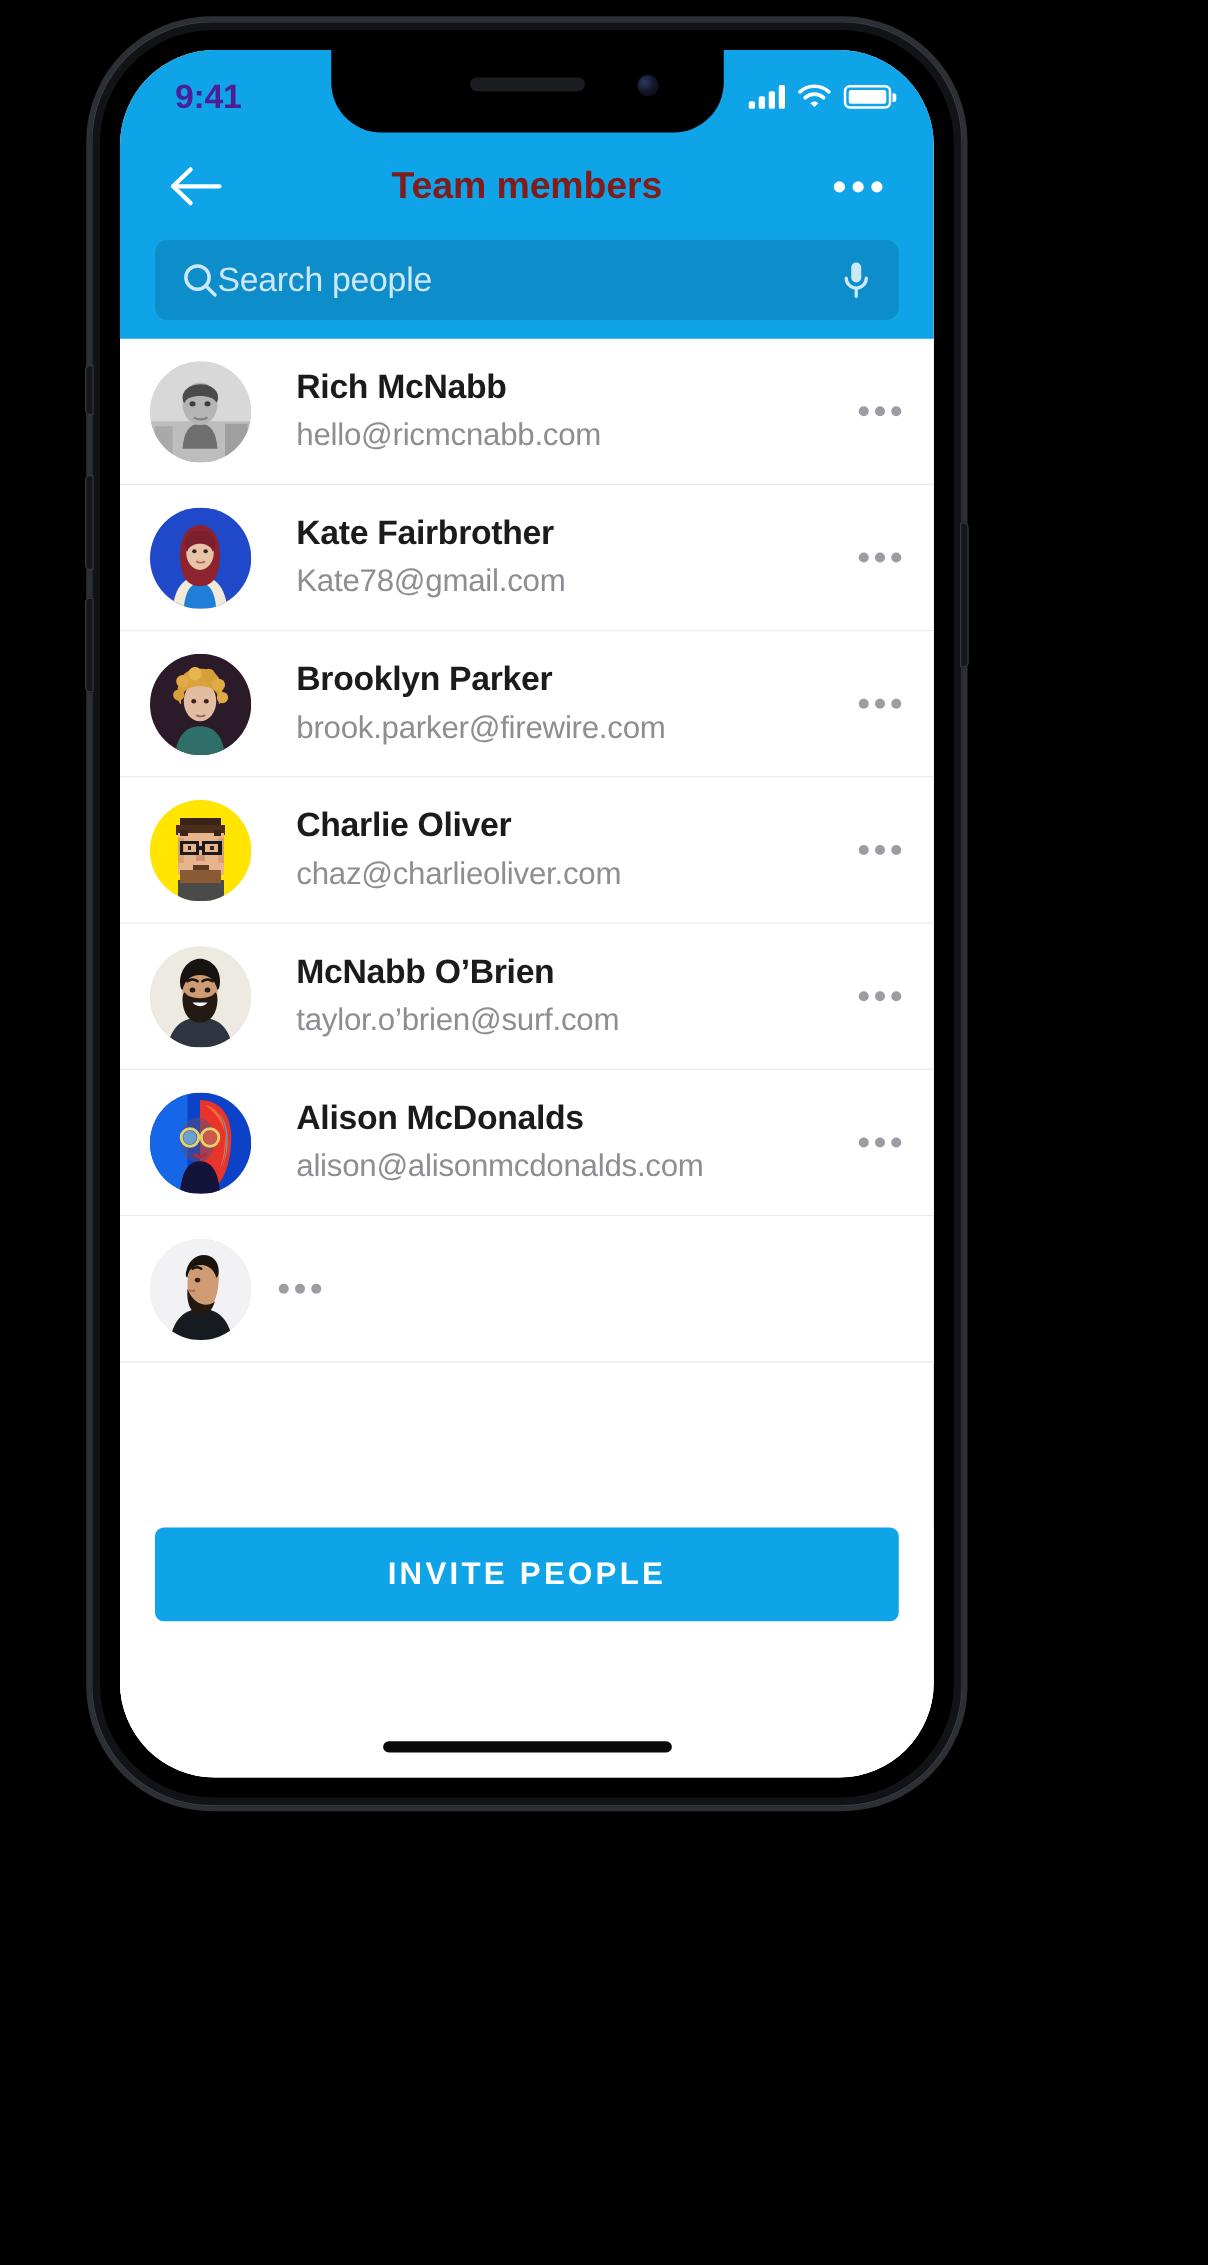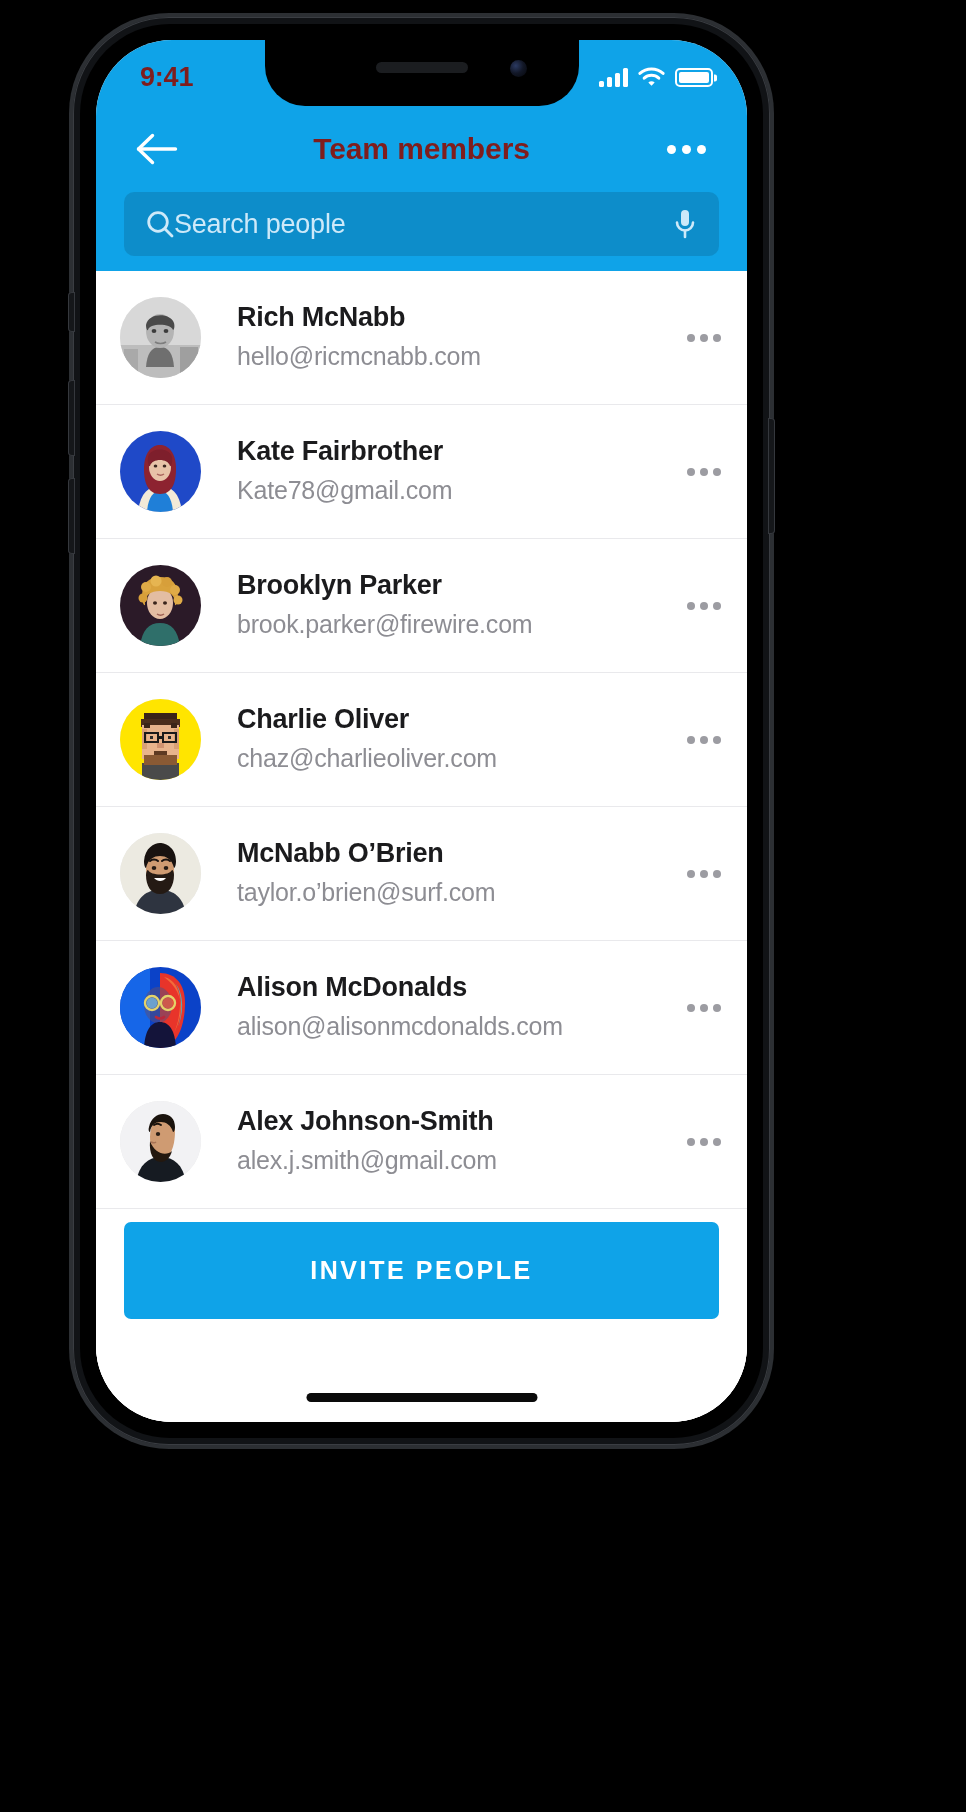--- a/index.html
+++ b/index.html
@@ -88,21 +88,21 @@
     z-index: 20;
   }
   .statusbar {
     position: absolute;
     left: 0; top: 0; right: 0;
     height: 64px;
     display: flex;
     align-items: center;
     justify-content: space-between;
     padding: 10px 34px 0 44px;
-    color: #7f1d1d;
+    color: #4c1d95;
   }
   .clock {
     font-size: 27px;
     font-weight: 700;
     letter-spacing: -0.2px;
     line-height: 1;
   }
   .status-icons {
     display: flex;
     align-items: flex-end;
@@ -193,21 +193,21 @@
   .list {
     position: absolute;
     left: 0; right: 0;
     top: 231px;
     bottom: 0;
     background: #fff;
     z-index: 10;
   }
   .row {
     position: relative;
-    height: 134px;
+    height: 117px;
     display: flex;
     align-items: center;
     padding: 0 26px 0 24px;
     border-bottom: 1px solid #e9e9ec;
     background: #fff;
   }
   .avatar {
     width: 81px; height: 81px;
     border-radius: 50%;
     flex: 0 0 auto;
@@ -259,21 +259,21 @@
     left: 0; right: 0;
     bottom: 0;
     height: 200px;
     background: #fff;
     z-index: 30;
   }
   .cta {
     position: absolute;
     left: 28px; right: 28px;
     top: 0;
-    height: 97px;
+    height: 75px;
     background: #0fa3e8;
     border-radius: 7px;
     display: flex;
     align-items: center;
     justify-content: center;
     color: #ffffff;
     font-size: 25px;
     font-weight: 700;
     letter-spacing: 2.6px;
   }
@@ -532,24 +532,20 @@
             <rect width="81" height="81" fill="#f2f2f4"></rect>
             <path d="M16 81c3-17 12-25 25-25s22 8 25 25z" fill="#161b22"></path>
             <path d="M30 36c0-13 6-20 14-20 6 0 11 5 11 14 0 16-5 28-14 28-7 0-11-9-11-22z" fill="#cf9b72"></path>
             <path d="M30 40c-1 12 3 21 11 21 5 0 9-4 11-11-5 5-17 4-22-10z" fill="#23180f"></path>
             <path d="M29 26c2-9 8-13 14-13 7 0 12 5 12 13 0 3-1 5-2 5-2-7-7-10-12-10-6 0-10 3-11 10-1 0-2-2-1-5z" fill="#1a130d"></path>
             <ellipse cx="38" cy="33" rx="2.2" ry="1.9" fill="#2b1f16"></ellipse>
             <path d="M34 24c2-1.5 5-1.5 7 0" stroke="#1a130d" stroke-width="2" fill="none" stroke-linecap="round"></path>
             <path d="M31 41c2 1 4 1 5 0" stroke="#a87254" stroke-width="1.5" fill="none"></path>
           </svg>
         </div>
-        <div class="row-text">
-          <div class="row-name">Alex Johnson-Smith</div>
-          <div class="row-email">alex.j.smith@gmail.com</div>
-        </div>
         <div class="row-more">
           <b></b>
           <b></b>
           <b></b>
         </div>
       </div>
 
     </div>
 
     <div class="cta-wrap">

